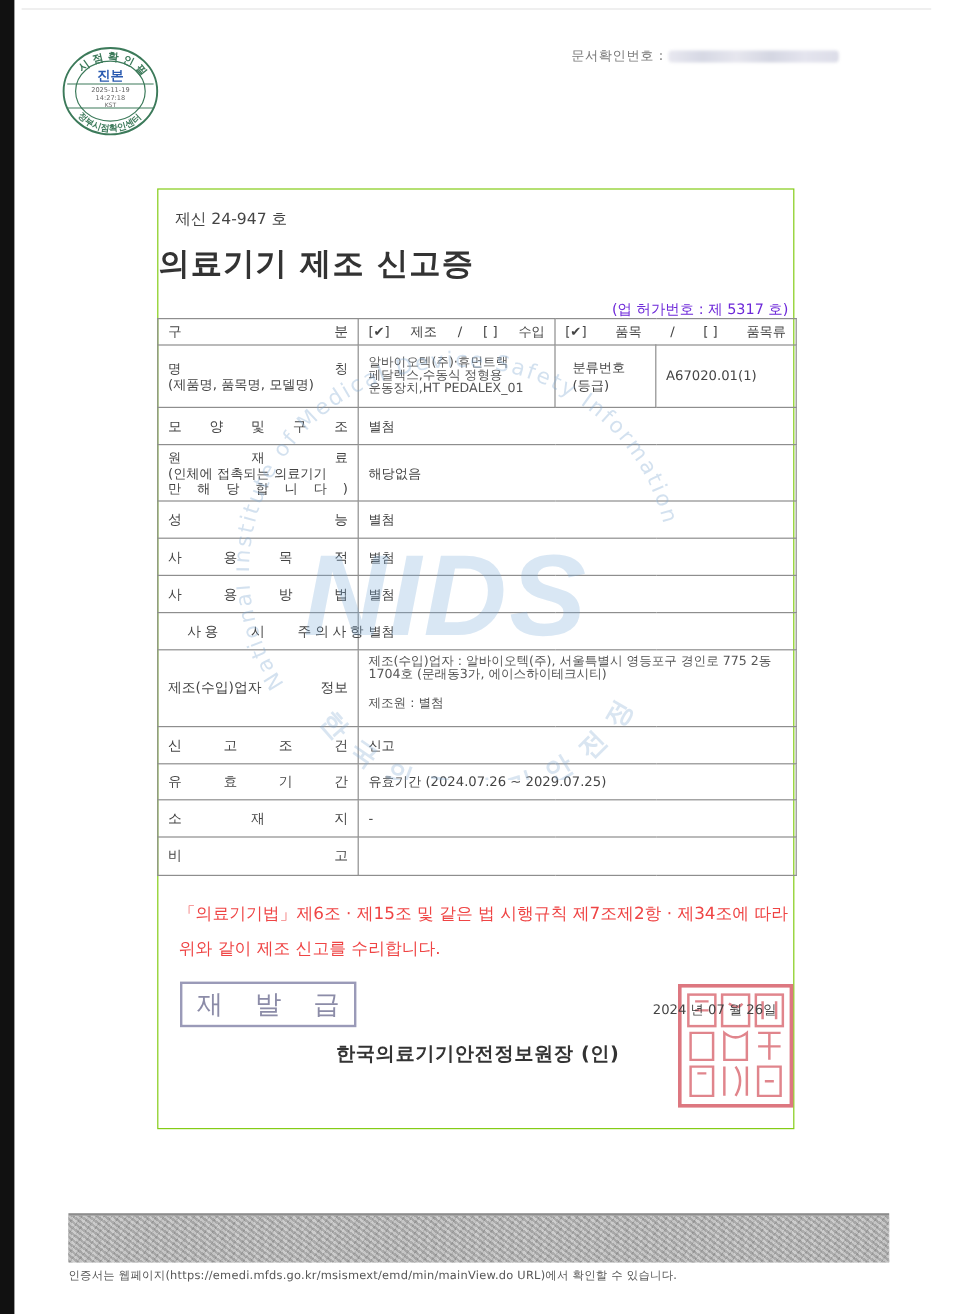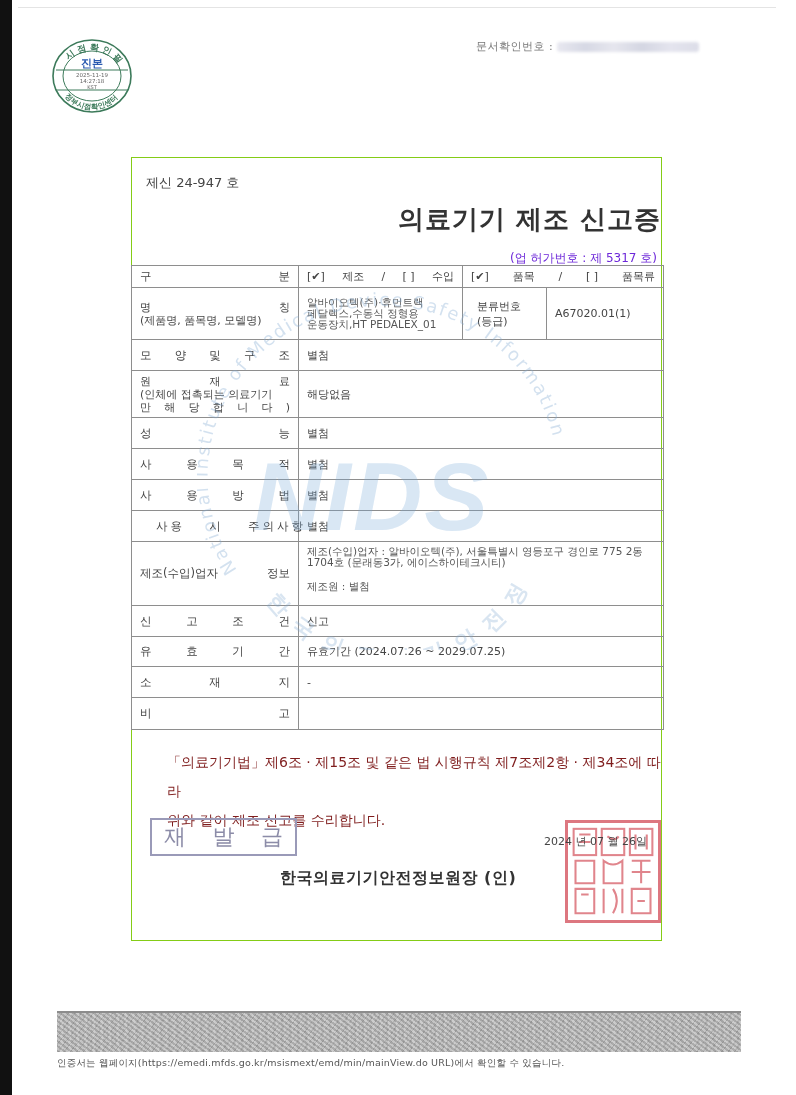--- a/index.html
+++ b/index.html
@@ -14,38 +14,38 @@
   .seal svg { width: 84px; height: 78px; }
 
   .doc-number { position: absolute; left: 476px; top: 39px; font-size: 11px; color: #777; letter-spacing: 0.5px; }
   .doc-number .blur { display: inline-block; width: 142px; height: 10px; vertical-align: middle; margin-left: 4px;
     background: linear-gradient(90deg, #e8e8f0, #d6d8e4 20%, #e6e6ee 40%, #d4d6e2 60%, #e4e4ee 80%, #dcdde8); filter: blur(1.5px); border-radius: 3px; }
 
   
   .cert { position: absolute; left: 131px; top: 157px; width: 531px; height: 784px; border: 1px solid #84cc16; background: #fff; }
 
   .cert-no { position: absolute; left: 14px; top: 16px; font-size: 13px; color: #444; }
-  .title { position: absolute; left: 0; right: 0; top: 44px; text-align: right; font-size: 26px; font-weight: bold; color: #333; letter-spacing: 1px; }
+  .title { position: absolute; left: 0; right: 0; top: 44px; text-align: left; font-size: 26px; font-weight: bold; color: #333; letter-spacing: 1px; }
   .permit-no { position: absolute; right: 4px; top: 92px; font-size: 12px; color: #6d28d9; }
 
   table.grid { position: absolute; left: -1px; top: 107px; width: 532px; border-collapse: collapse; table-layout: fixed; font-size: 11px; color: #444; }
   table.grid td { border: 1px solid #8e8e8e; padding: 0 8px; vertical-align: middle; }
   td.label { width: 167px; }
   .spread { display: flex; justify-content: space-between; width: 100%; }
   .spread-text { font-size: 11.5px; }
   .lbl-multi { line-height: 13px; font-size: 11px; }
   .val-small { font-size: 10.5px; line-height: 11px; color: #555; }
   .check-row { display: flex; justify-content: space-between; align-items: center; font-size: 11px; }
 
   
   .wm-nids { position: absolute; left: 253px; top: 442px; font-size: 96px; font-weight: bold; font-style: italic; color: rgba(120,170,215,0.28); letter-spacing: 2px; pointer-events: none; font-family: "Liberation Sans", sans-serif; }
   .wm-ring { position: absolute; left: 197px; top: 270px; width: 400px; height: 380px; pointer-events: none; }
 
   
-  .statement { position: absolute; left: 17px; top: 590px; font-size: 14px; line-height: 29px; color: #7f1d1d; margin-left: 18px; }
+  .statement { position: absolute; left: 17px; top: 590px; font-size: 14px; line-height: 29px; color: #ef4444; }
 
   .reissue { position: absolute; left: 18px; top: 660px; width: 147px; height: 38px; border: 2px solid #9a9ab8; display: flex; justify-content: space-between; align-items: center; padding: 0 12px; font-size: 22px; color: #8c8ca8; font-family: "DejaVu Serif", serif; }
   .issue-date { position: absolute; left: 412px; top: 676px; font-size: 11px; color: #444; }
   .issuer { position: absolute; left: 148px; top: 710px; font-size: 16px; font-weight: bold; color: #333; letter-spacing: 0.5px; }
   .red-seal { position: absolute; left: 433px; top: 662px; width: 96px; height: 103px; border: 3px solid #d8606a; opacity: 0.85; }
   .red-seal svg { width: 100%; height: 100%; }
 
   
   .barcode { position: absolute; left: 57px; top: 1011px; width: 684px; height: 41px;
     background:

